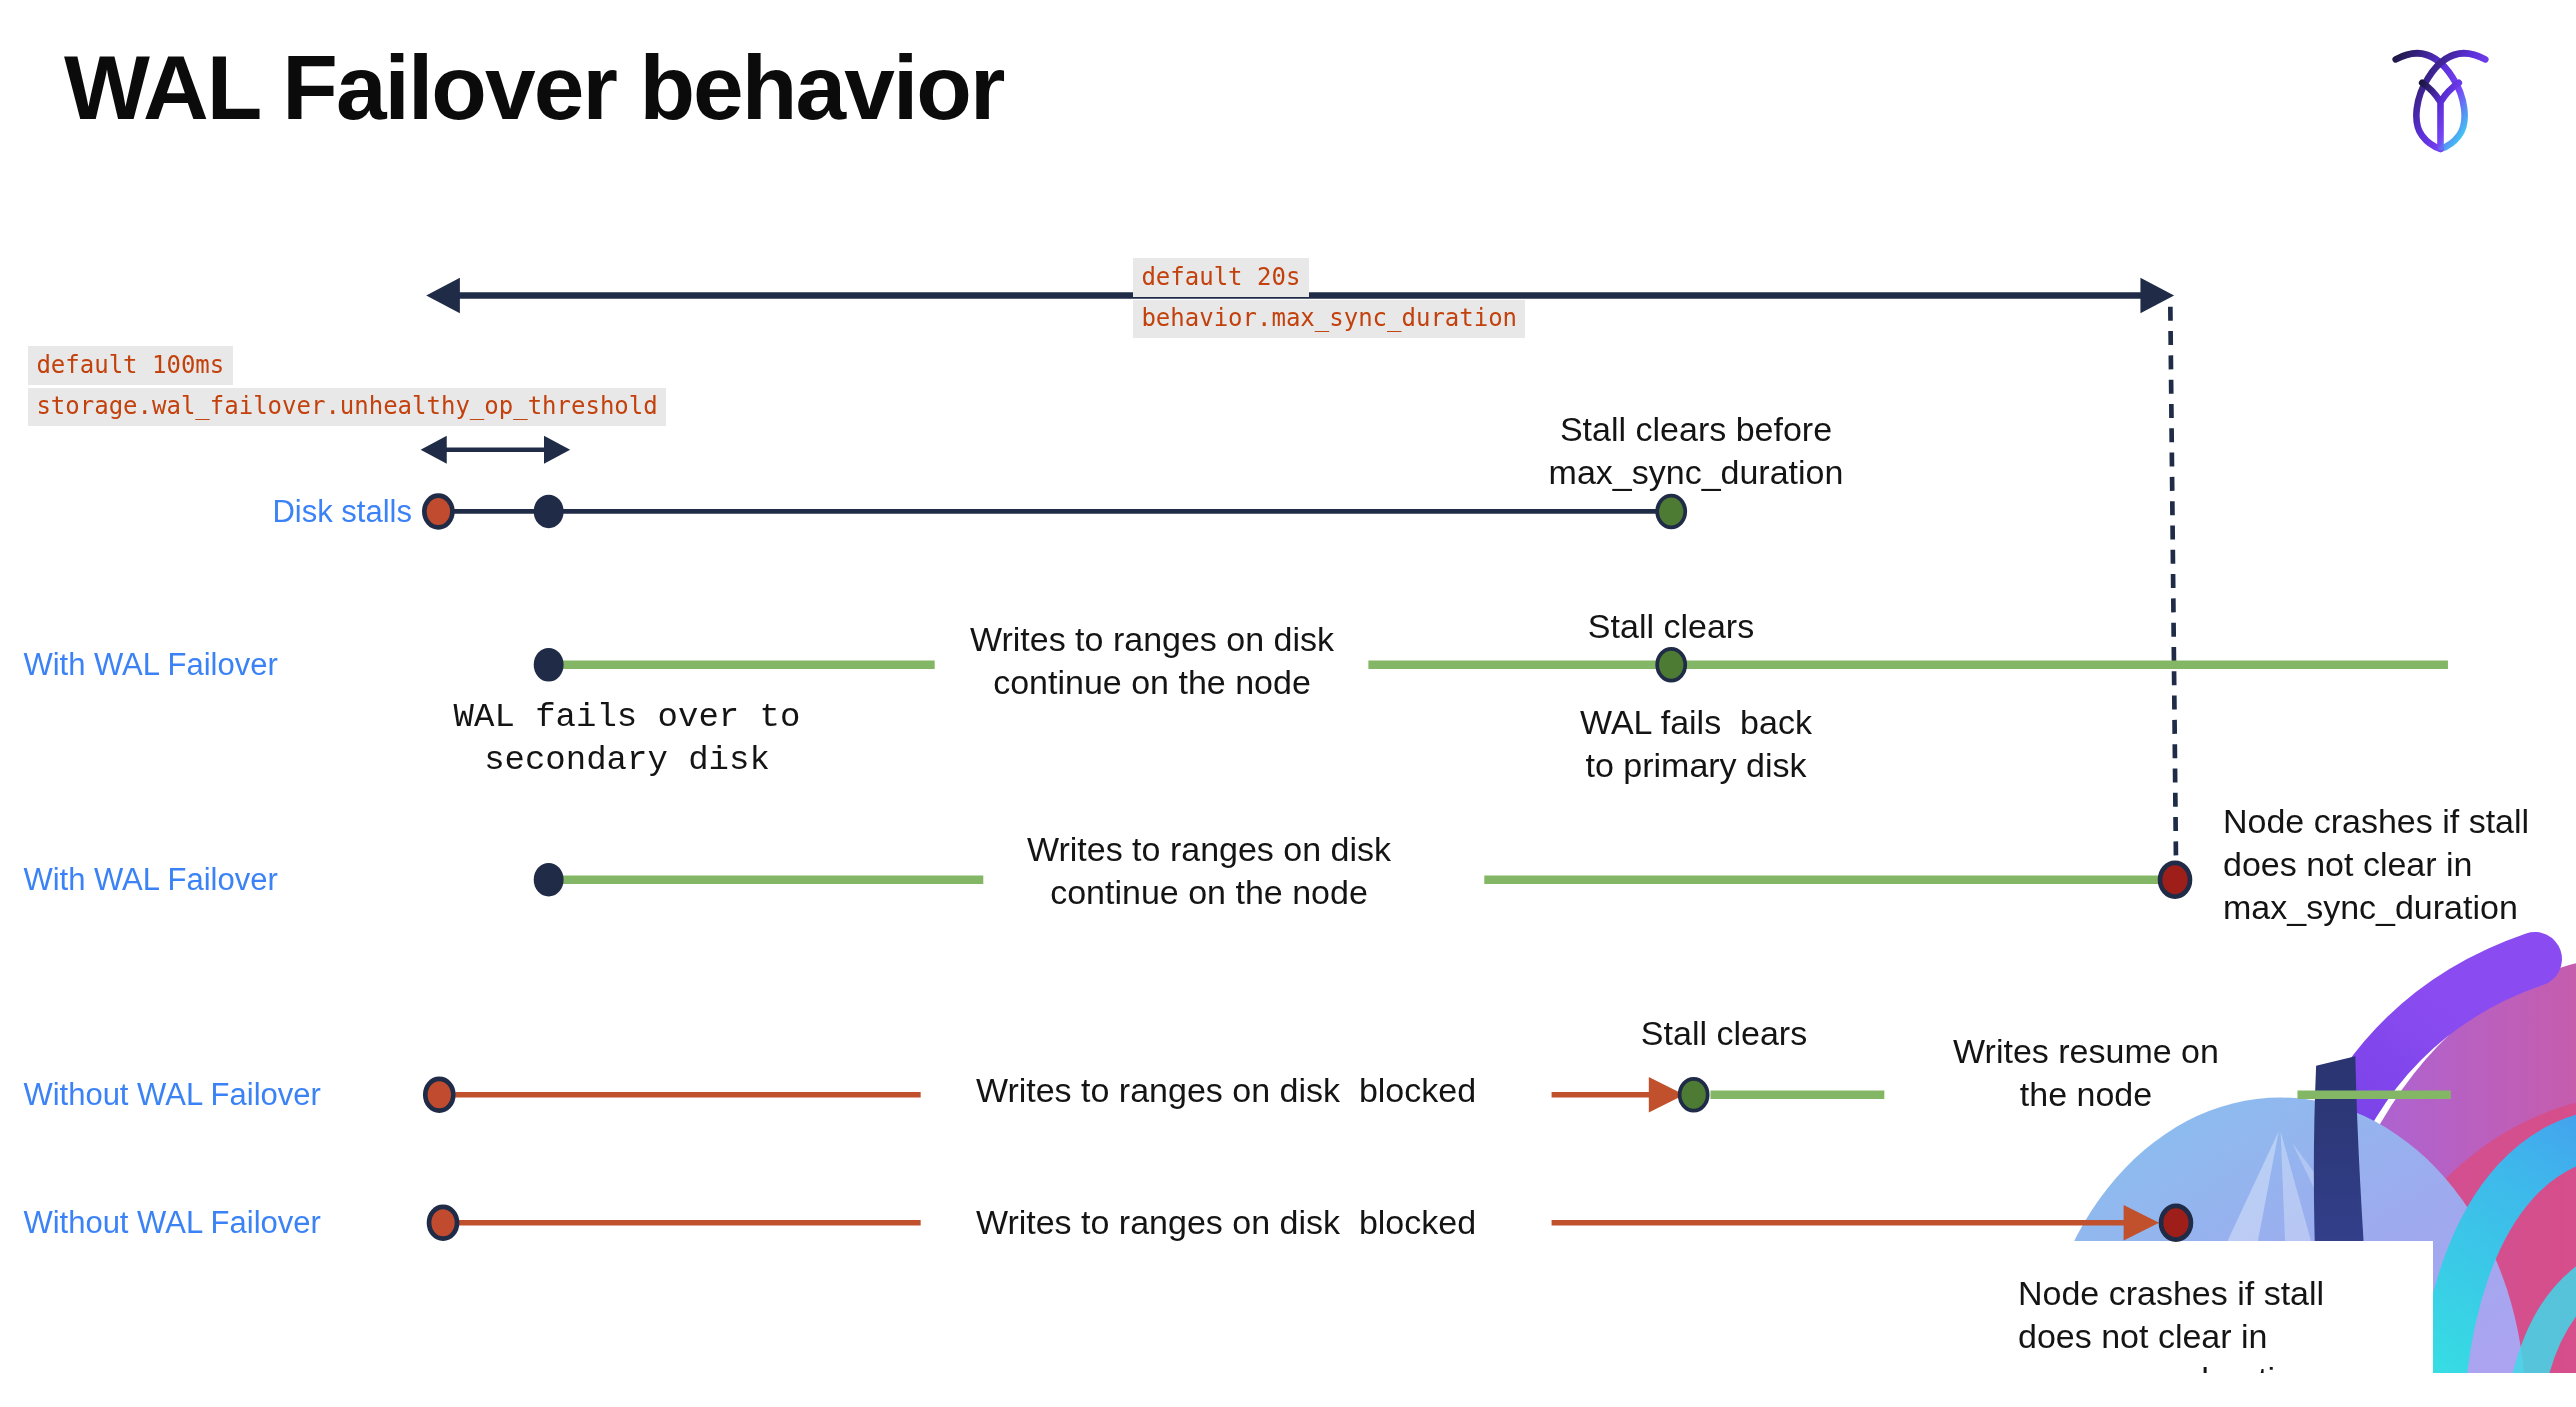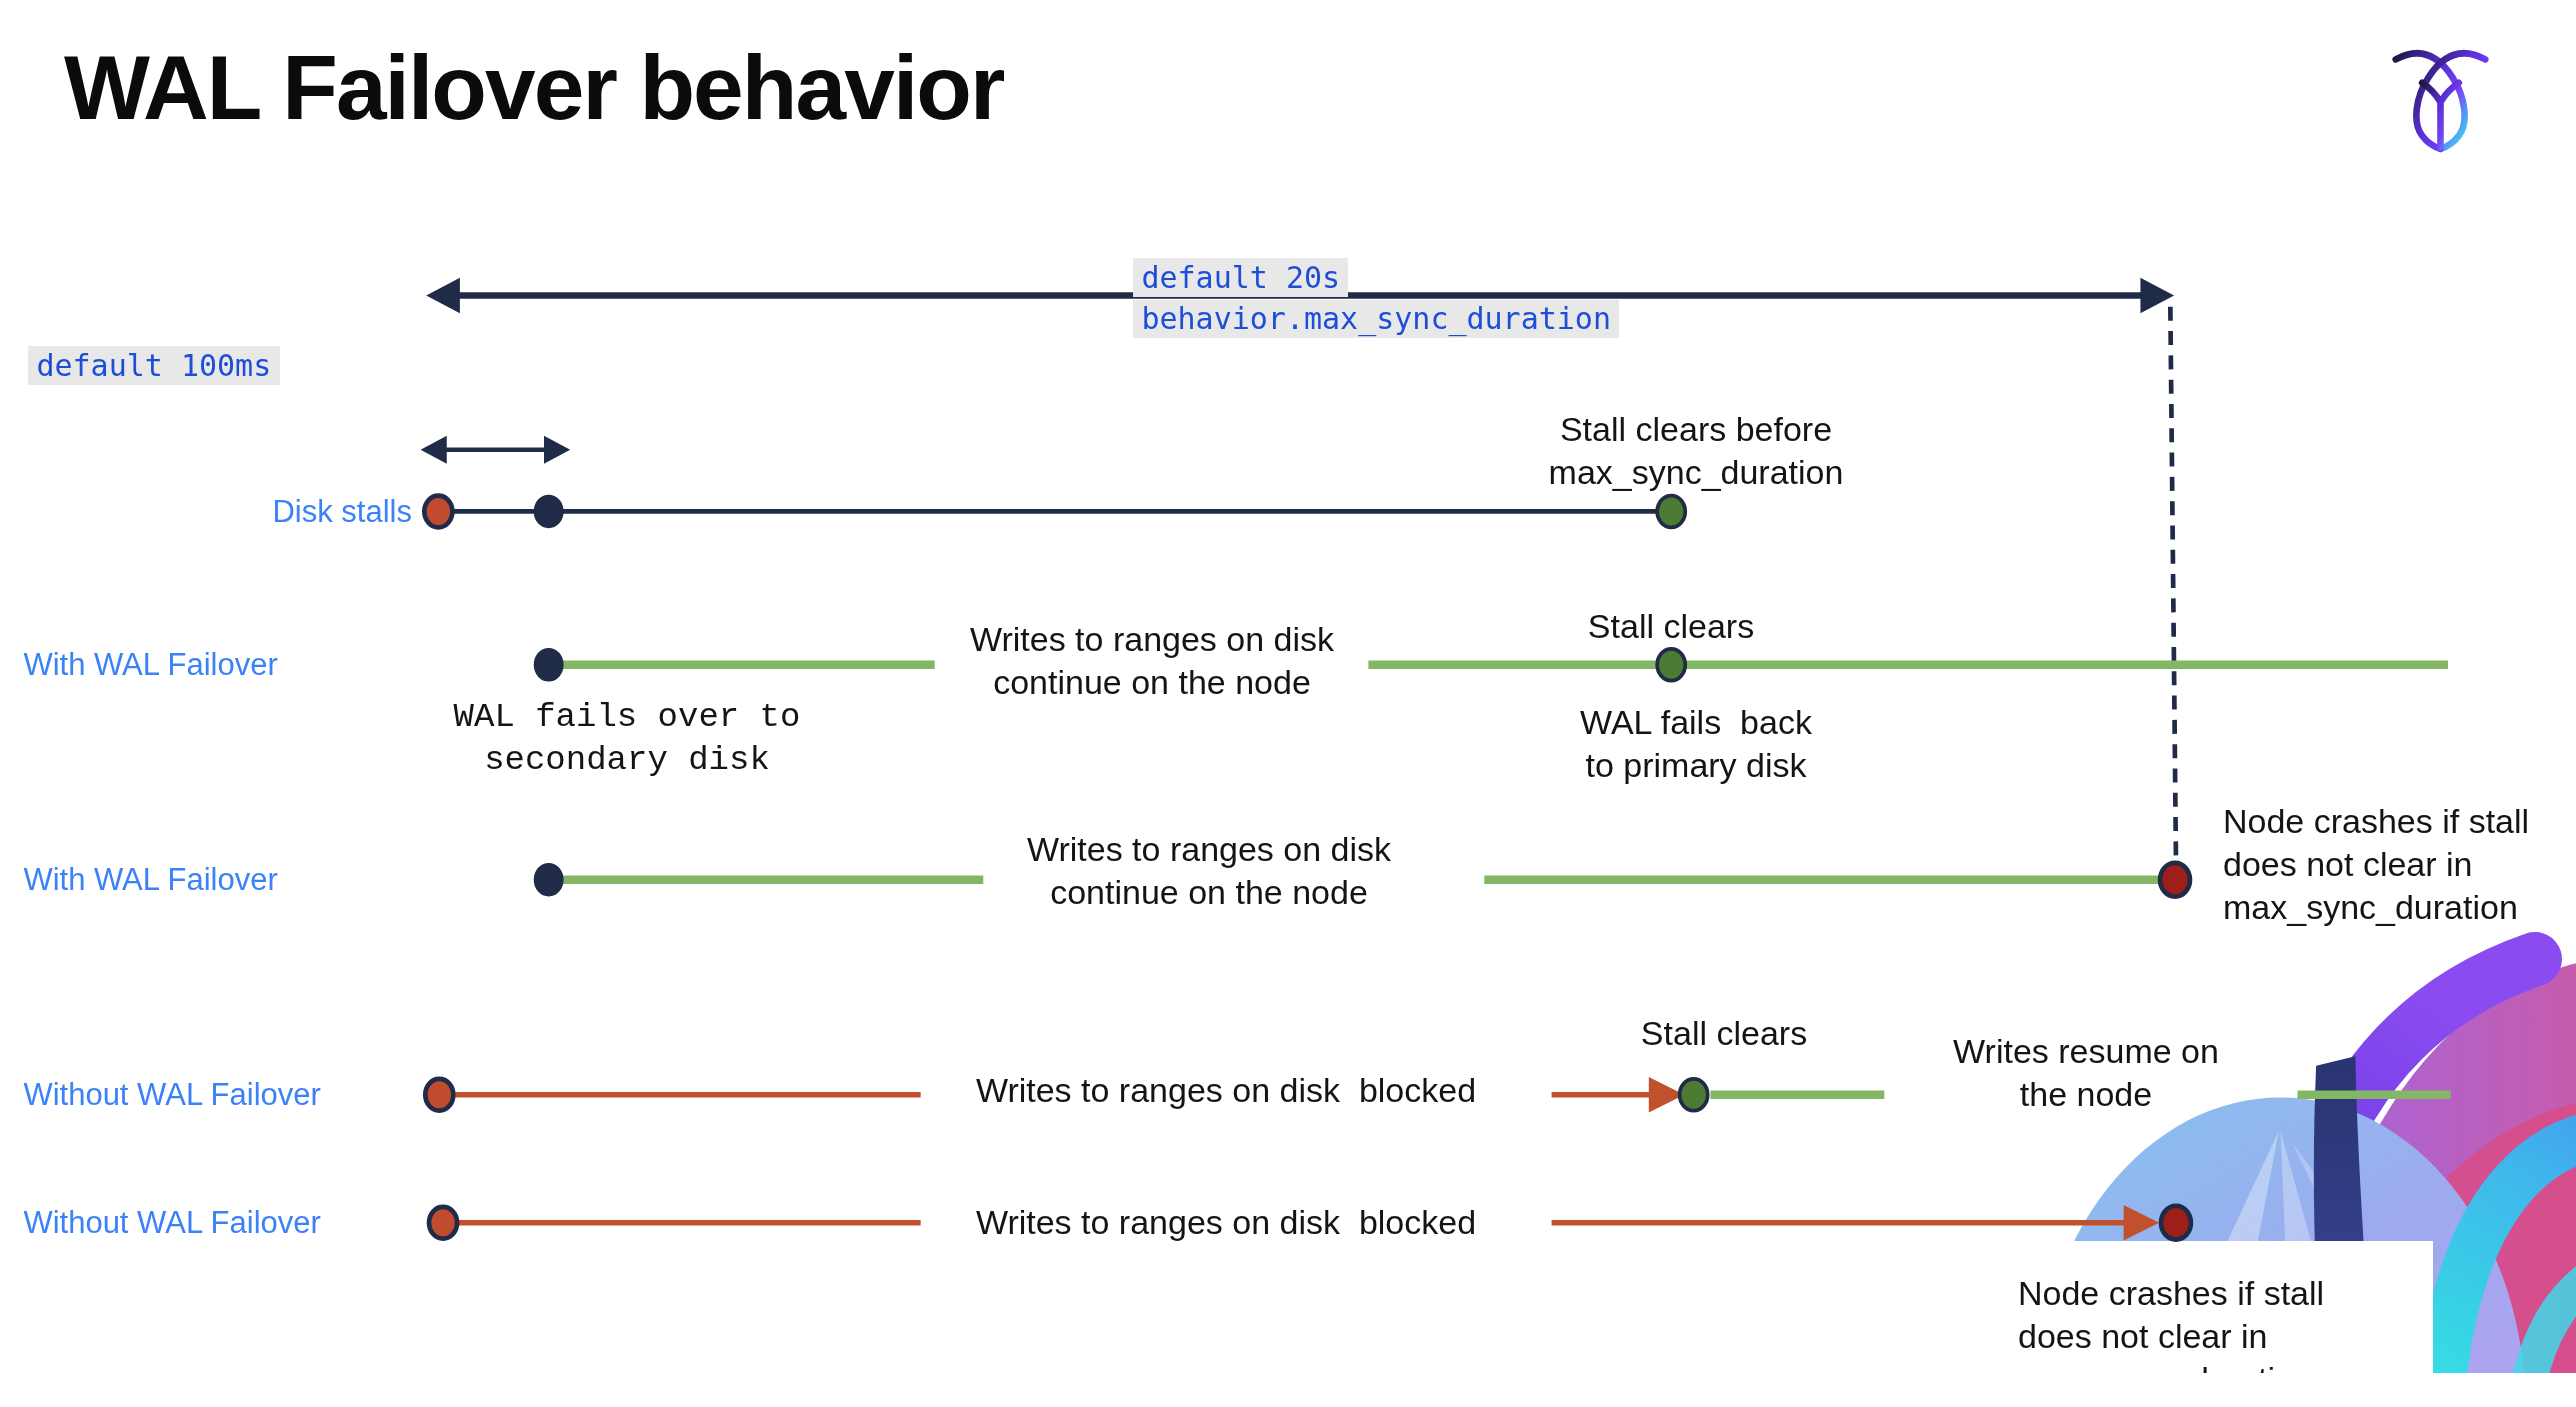--- a/index.html
+++ b/index.html
@@ -10,21 +10,21 @@
   .abs{position:absolute;}
   #title{
     left:64px;top:36px;font-size:91px;font-weight:800;letter-spacing:-1.9px;
     color:var(--title,#0b0b0b);white-space:nowrap;z-index:5;
   }
   
   .mono-label{z-index:6;}
   .mono-label span{
     display:table;background:var(--highlight_bg,#e8e8e8);
     font-family:"DejaVu Sans Mono","Liberation Mono",monospace;
-    font-size:30px;line-height:37px;color:#1d4ed8;padding:0.9px 8.4px;margin-bottom:2.8px;
+    font-size:24px;line-height:37px;color:#c2410c;padding:0.9px 8.4px;margin-bottom:2.8px;
     white-space:pre;
   }
   
   .row-label{
     font-size:31px;line-height:43px;color:#3b82f6;white-space:nowrap;z-index:5;
   }
   .ann{
     font-size:34px;line-height:43px;color:#141414;text-align:center;
     white-space:pre-wrap;transform:translateX(-50%);z-index:5;
   }
@@ -174,20 +174,21 @@
 
   <div id="title" class="abs">WAL Failover behavior</div>
 
   <div class="abs mono-label" style="left:1133px;top:258px;">
     <span>default 20s</span>
     <span>behavior.max_sync_duration</span>
   </div>
 
   <div class="abs mono-label" style="left:28px;top:346px;">
     <span>default 100ms</span>
+    <span>storage.wal_failover.unhealthy_op_threshold</span>
   </div>
 
   <div class="abs row-label" style="left:150px;width:262px;text-align:right;top:490px;">Disk stalls</div>
   <div class="abs row-label" style="left:23.4px;top:643px;">With WAL Failover</div>
   <div class="abs row-label" style="left:23.4px;top:858px;">With WAL Failover</div>
   <div class="abs row-label" style="left:23.4px;top:1073px;">Without WAL Failover</div>
   <div class="abs row-label" style="left:23.4px;top:1201px;">Without WAL Failover</div>
 
   <div class="abs ann" style="left:1696px;top:408px;">Stall clears before
 max_sync_duration</div>

